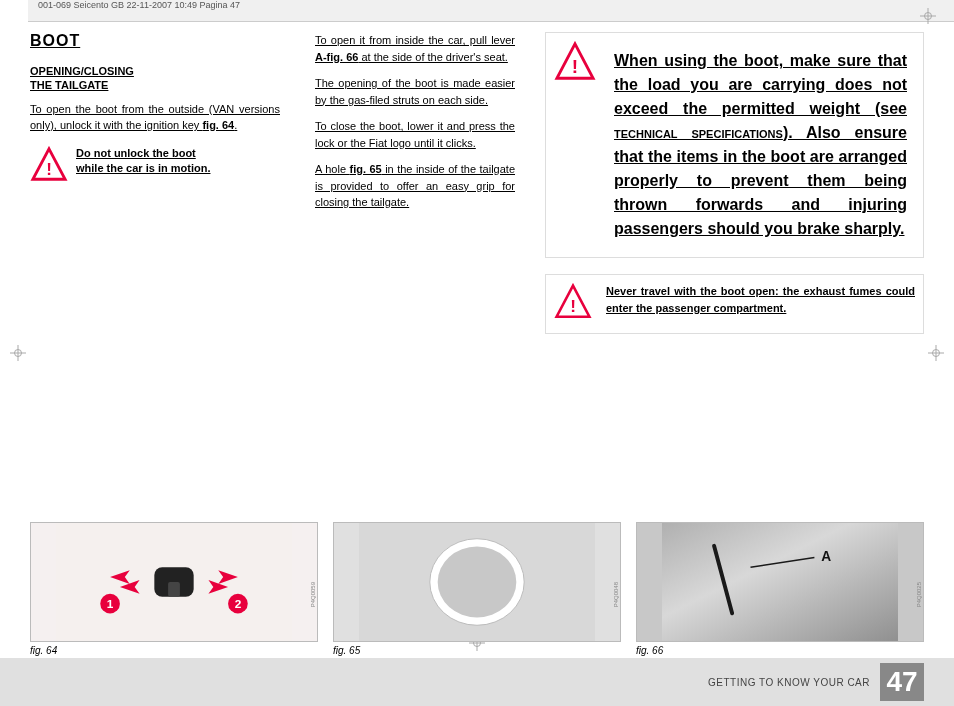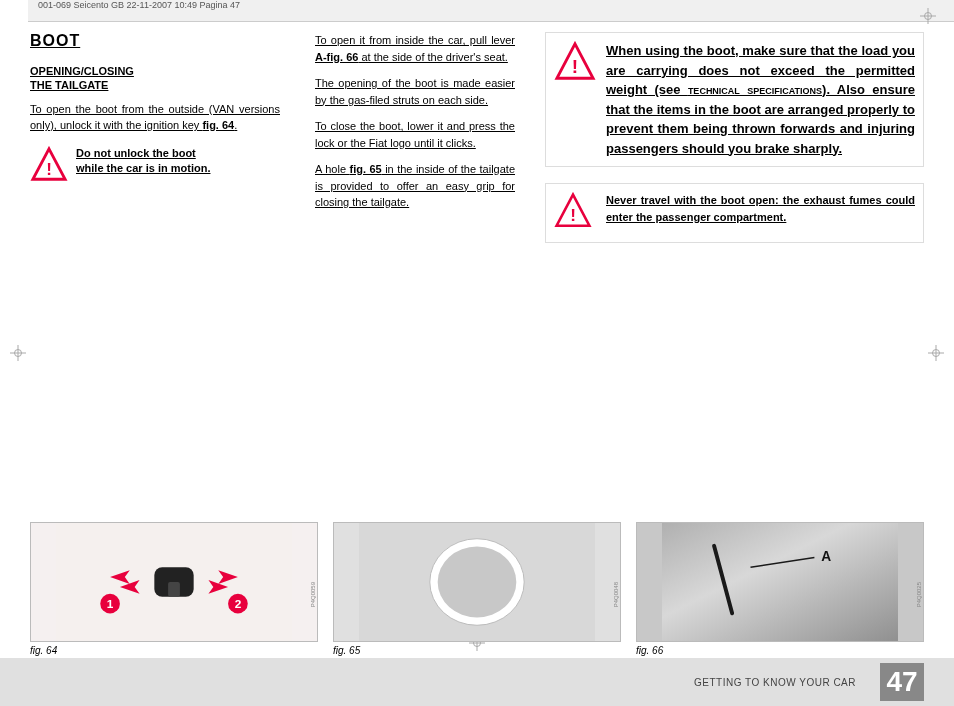--- a/index.html
+++ b/index.html
@@ -149,24 +149,24 @@
       height: 42px;
       flex-shrink: 0;
     }
 
     .warning-box-right .warning-icon svg {
       width: 42px;
       height: 42px;
     }
 
     .warning-box-right p {
-      font-size: 13px;
+      font-size: 16px;
       font-weight: bold;
       line-height: 1.5;
-      margin: 0;
+      margin: 8px;
     }
 
     .warning-box-right2 {
       display: flex;
       align-items: flex-start;
       gap: 10px;
       margin-top: 16px;
       border: 1px solid #ddd;
       padding: 8px;
     }
@@ -245,21 +245,20 @@
       position: absolute;
       bottom: 0;
       left: 0;
       right: 0;
       height: 48px;
       background: #e0e0e0;
       display: flex;
       align-items: center;
       justify-content: flex-end;
       padding: 0 30px;
-      gap: 14px;
     }
 
     .footer-text {
       font-size: 10px;
       text-transform: uppercase;
       letter-spacing: 0.5px;
       color: #444;
       margin-right: 10px;
     }
 

